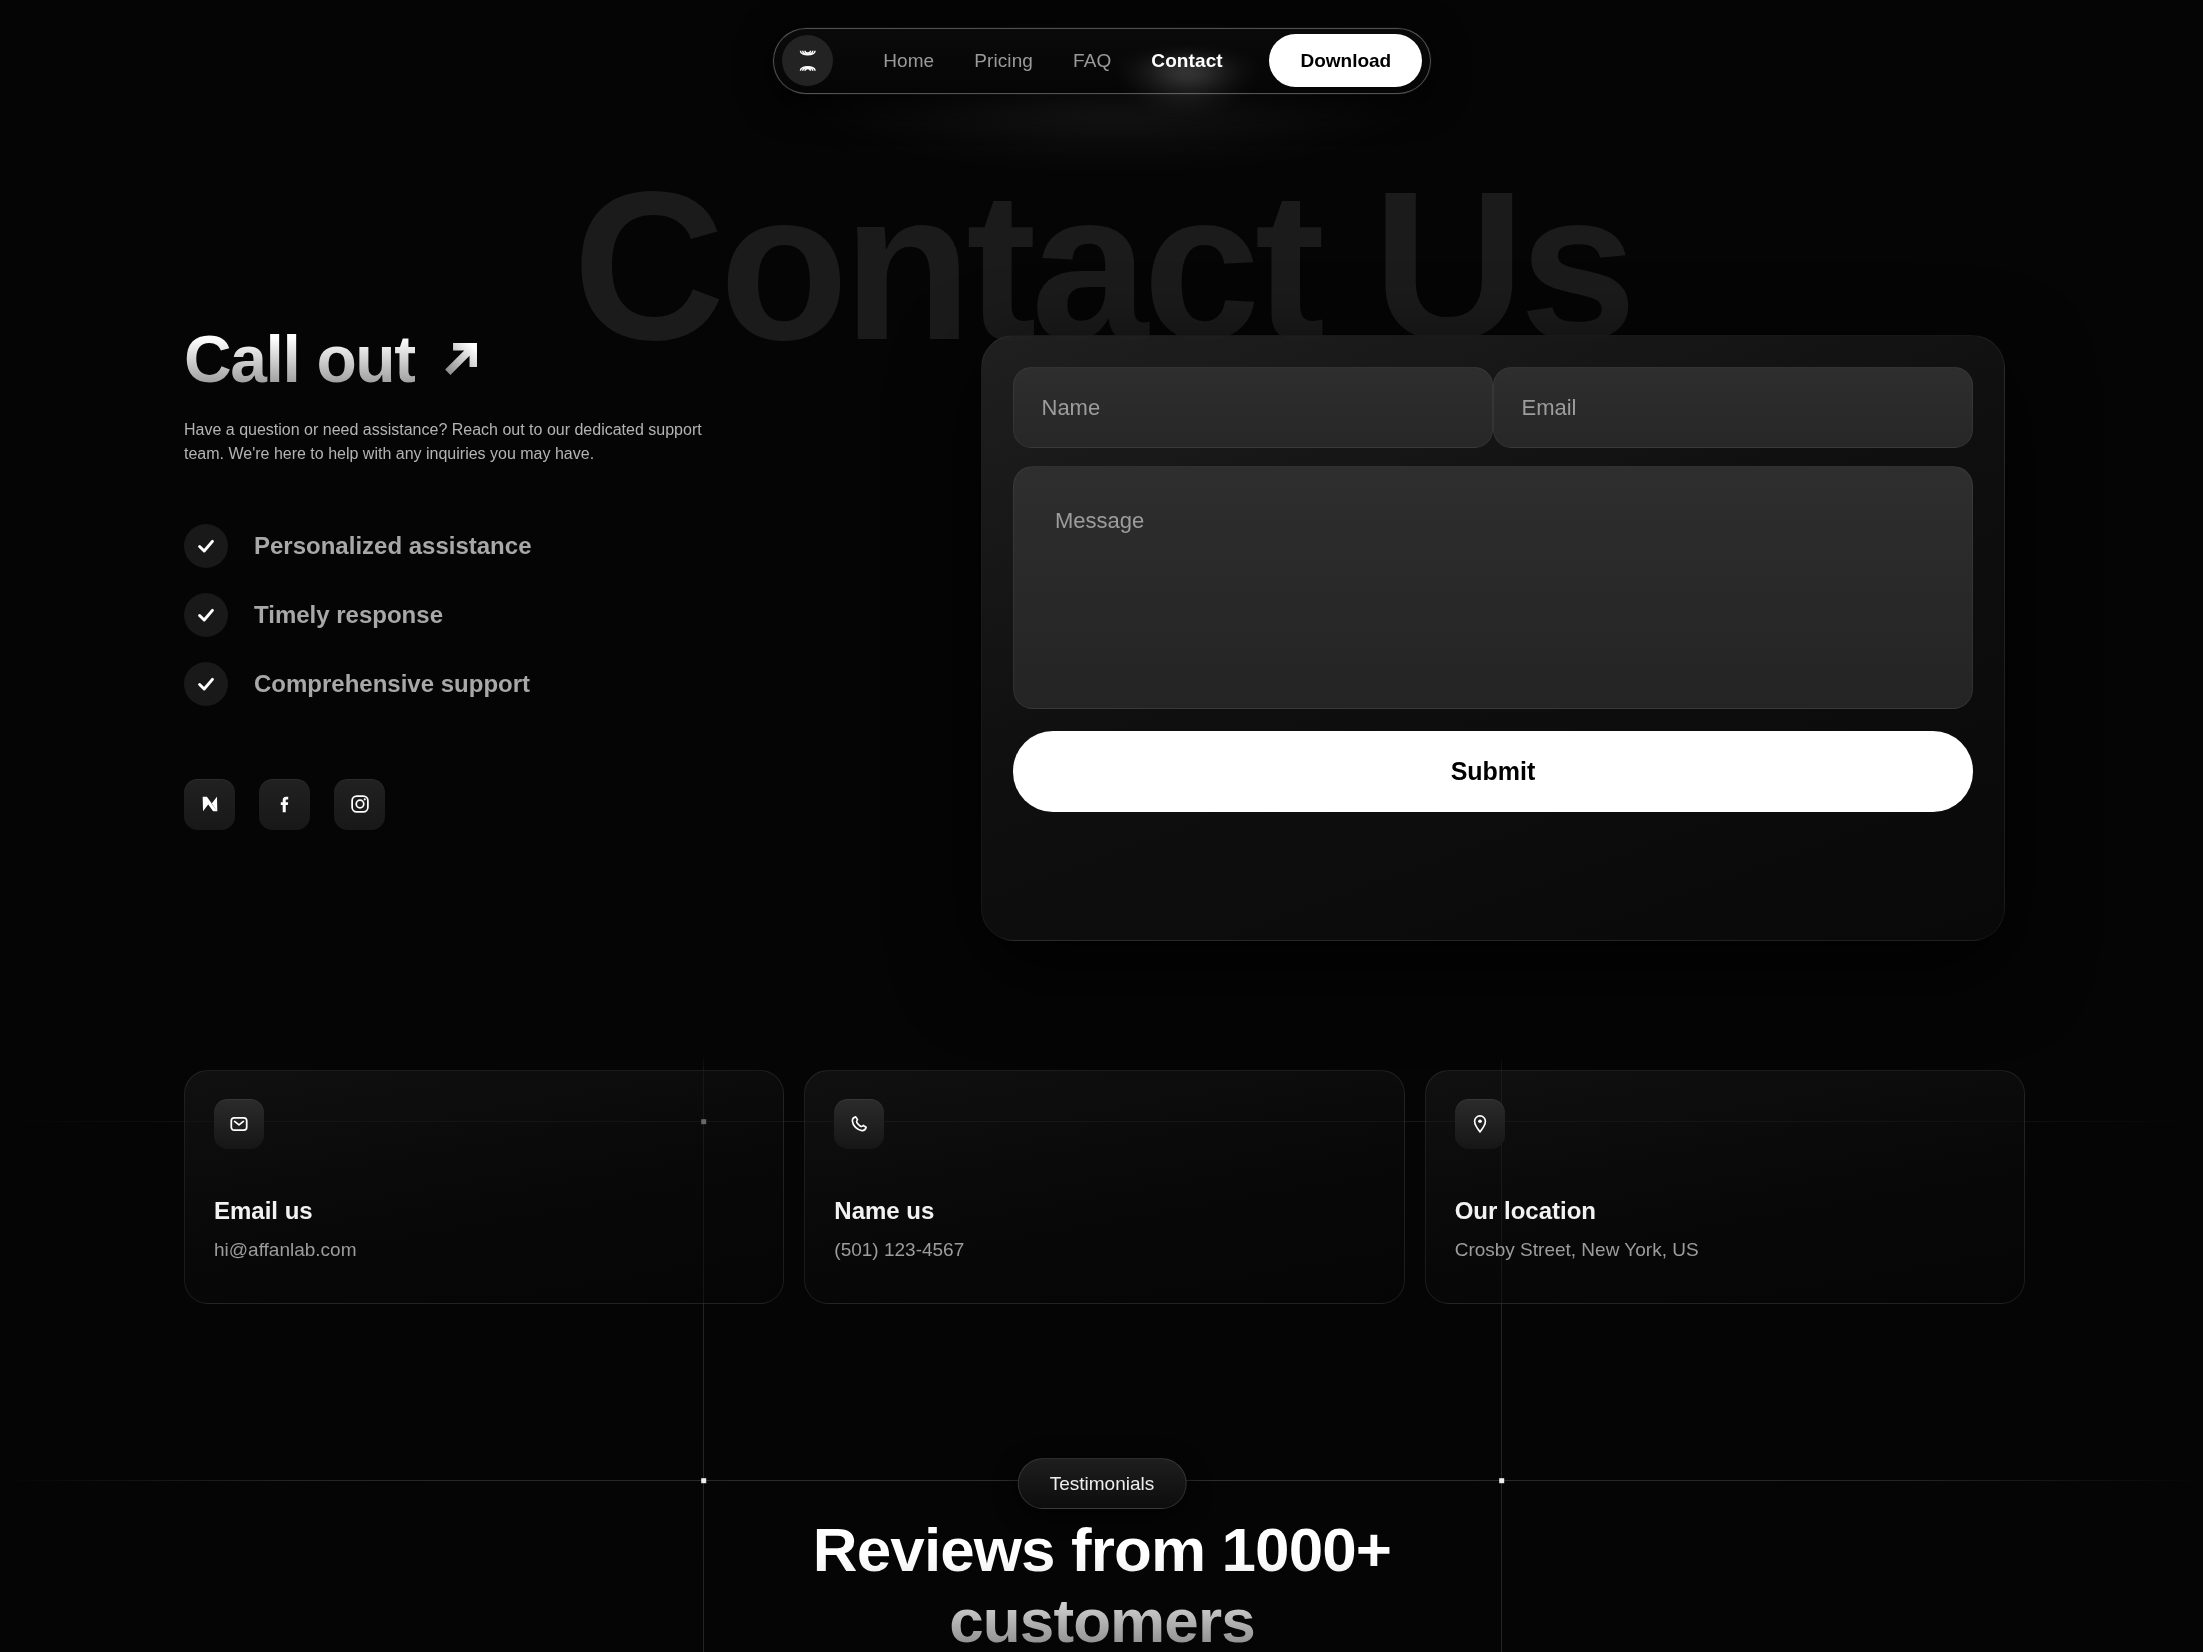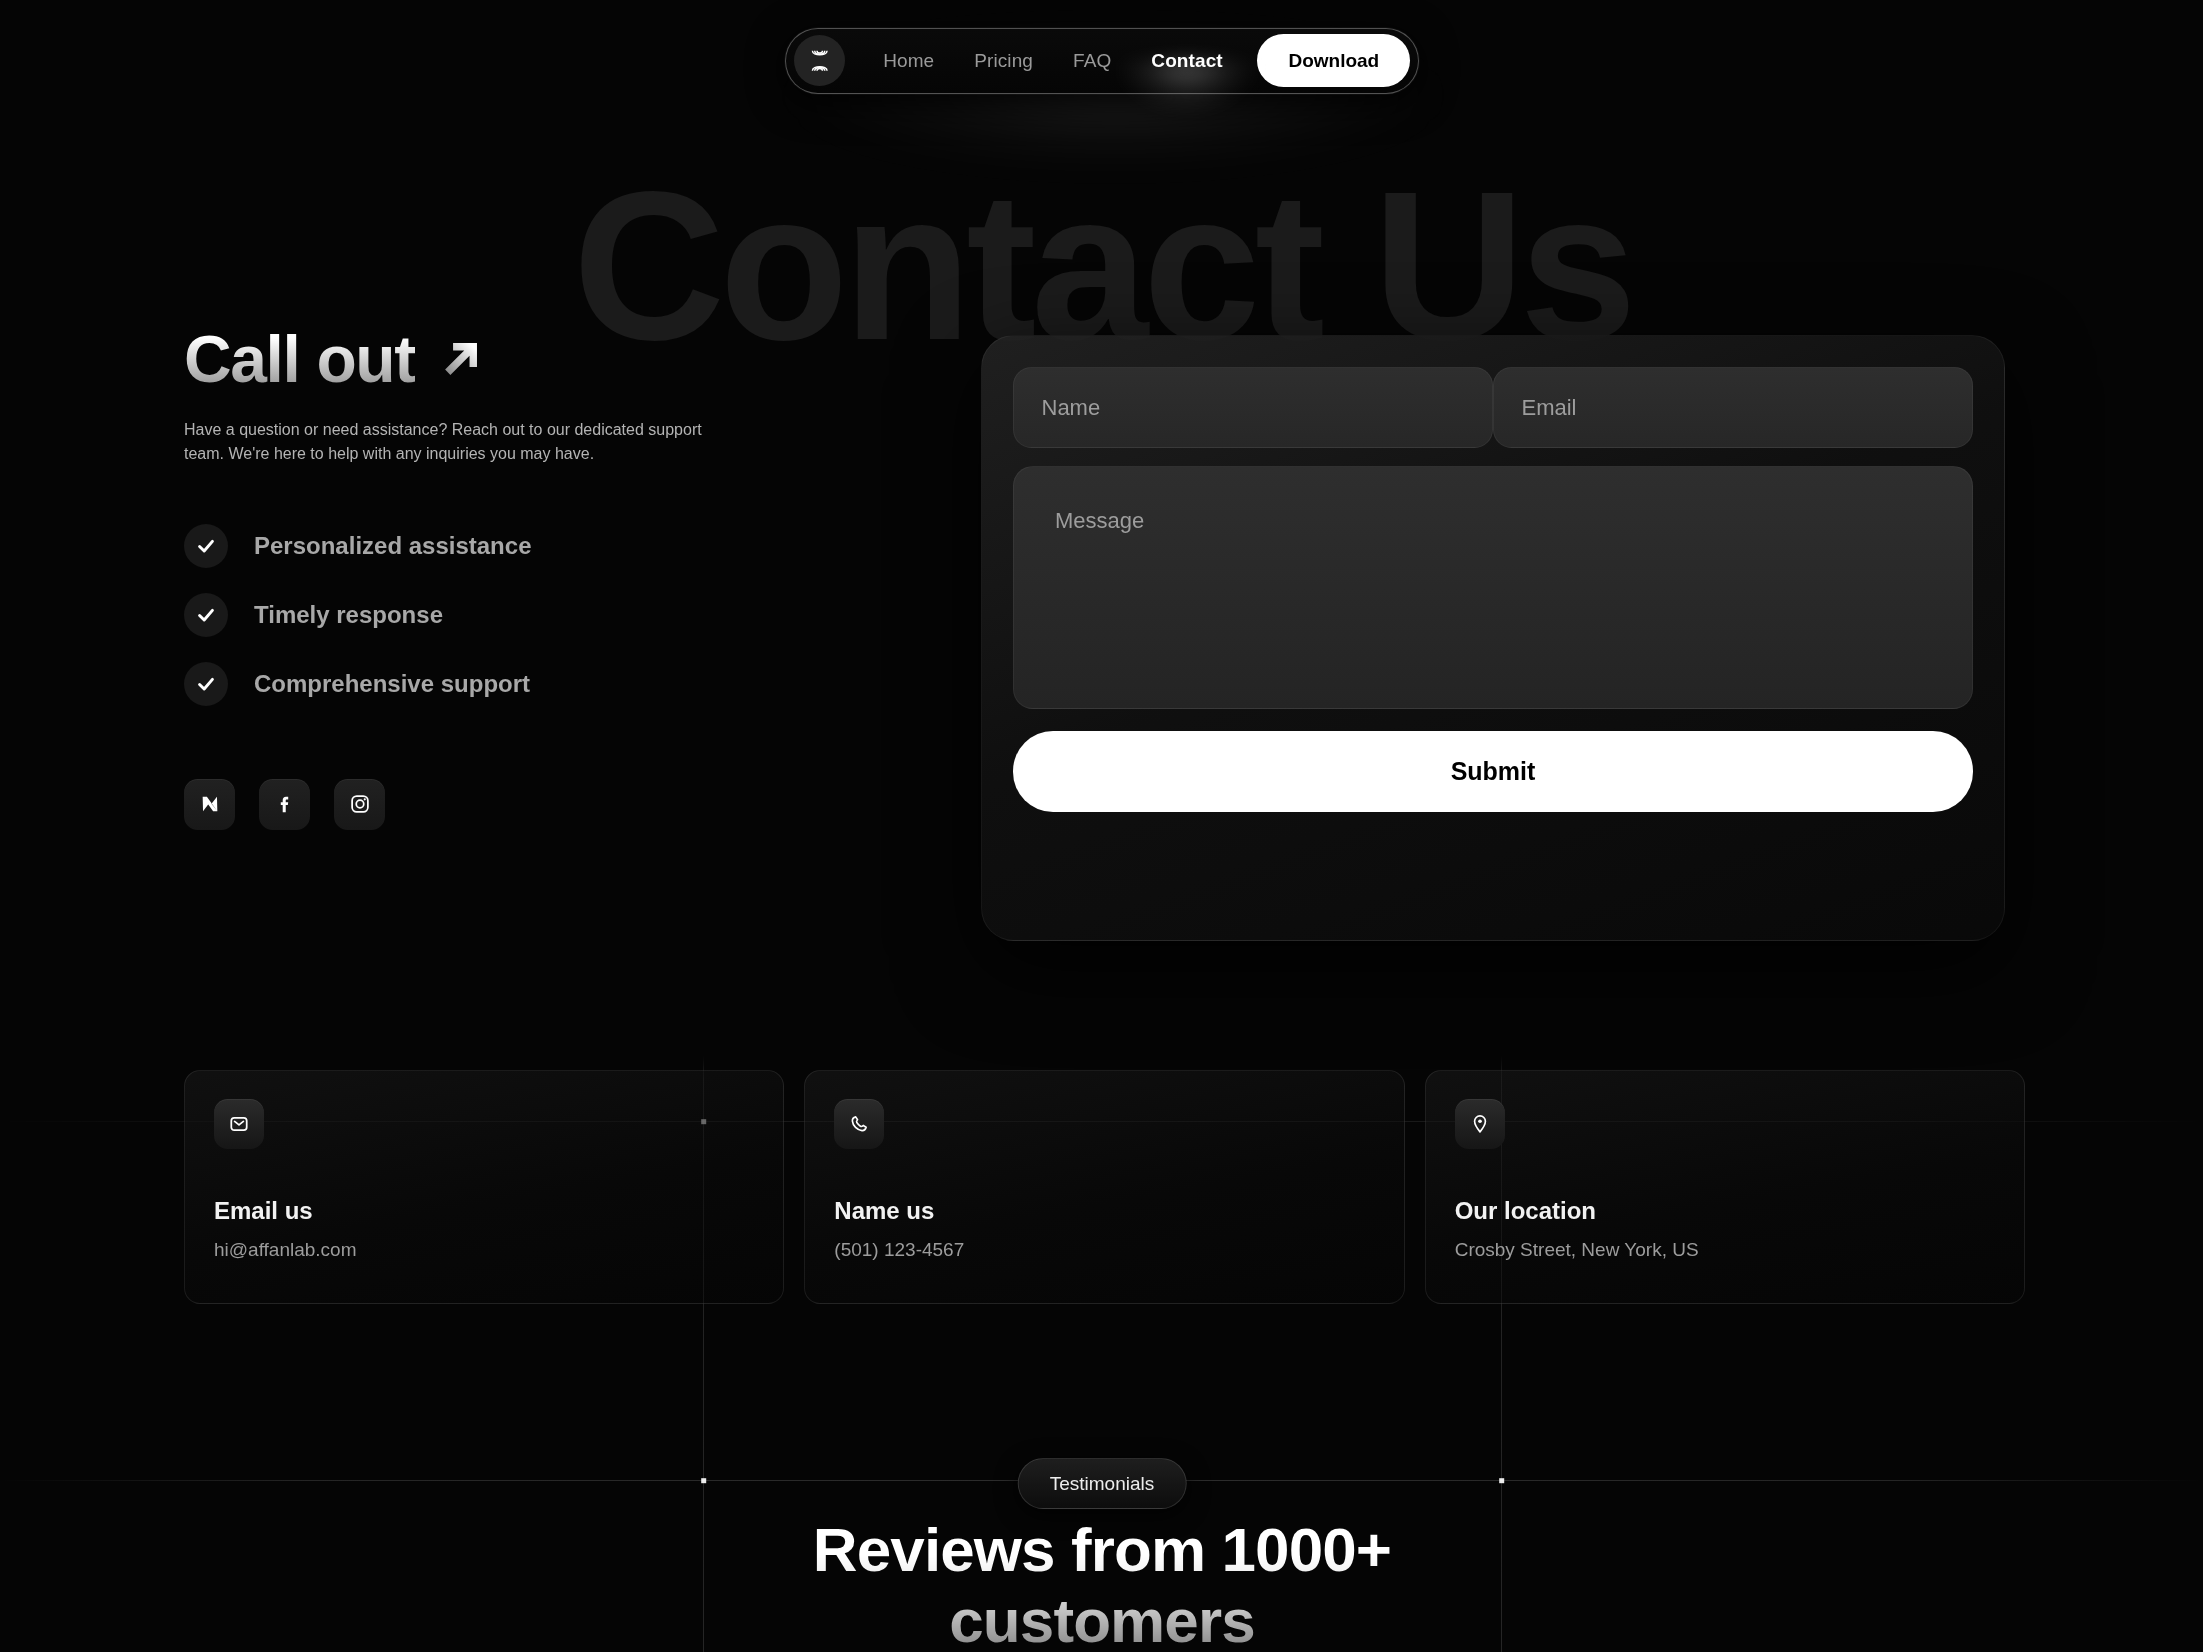--- a/index.html
+++ b/index.html
@@ -65,21 +65,21 @@
     transform: translateX(-50%);
     width: 661px; height: 129px;
     background: radial-gradient(ellipse at 52% 45%, rgba(255,255,255,0.11) 0%, rgba(255,255,255,0.045) 34%, rgba(255,255,255,0) 70%);
     filter: blur(20px);
     pointer-events: none;
   }
   .navbar {
     position: relative;
     display: flex;
     align-items: center;
-    gap: 0;
+    gap: 12px;
     height: 66px;
     padding: 0 7.3px 0 7.3px;
     border-radius: 37px;
     background: linear-gradient(180deg, #0a0a0a 0%, #050505 100%);
     border: 0.9px solid rgba(255,255,255,0.30);
     box-shadow: 0 0 0 0.9px rgba(255,255,255,0.04), 0 7.3px 37px rgba(0,0,0,.9);
   }
   .nav-logo {
     width: 51px; height: 51px;
     border-radius: 50%;
@@ -252,21 +252,21 @@
     left: 184px;
     top: 1070px;
     width: 1841px;
     display: flex;
     gap: 20px;
     z-index: 15;
   }
   .info-card {
     flex: 1;
     height: 234px;
-    border-radius: 16px;
+    border-radius: 24px;
     background: linear-gradient(170deg, rgba(26,26,26,.55) 0%, rgba(12,12,12,.5) 55%, rgba(7,7,7,.45) 100%);
     border: 0.9px solid rgba(255,255,255,0.085);
     padding: 27.5px 29px;
     position: relative;
     overflow: hidden;
   }
   .info-icon {
     width: 50px; height: 50px;
     border-radius: 13.8px;
     background: linear-gradient(180deg, #2b2b2b 0%, #161616 100%);

